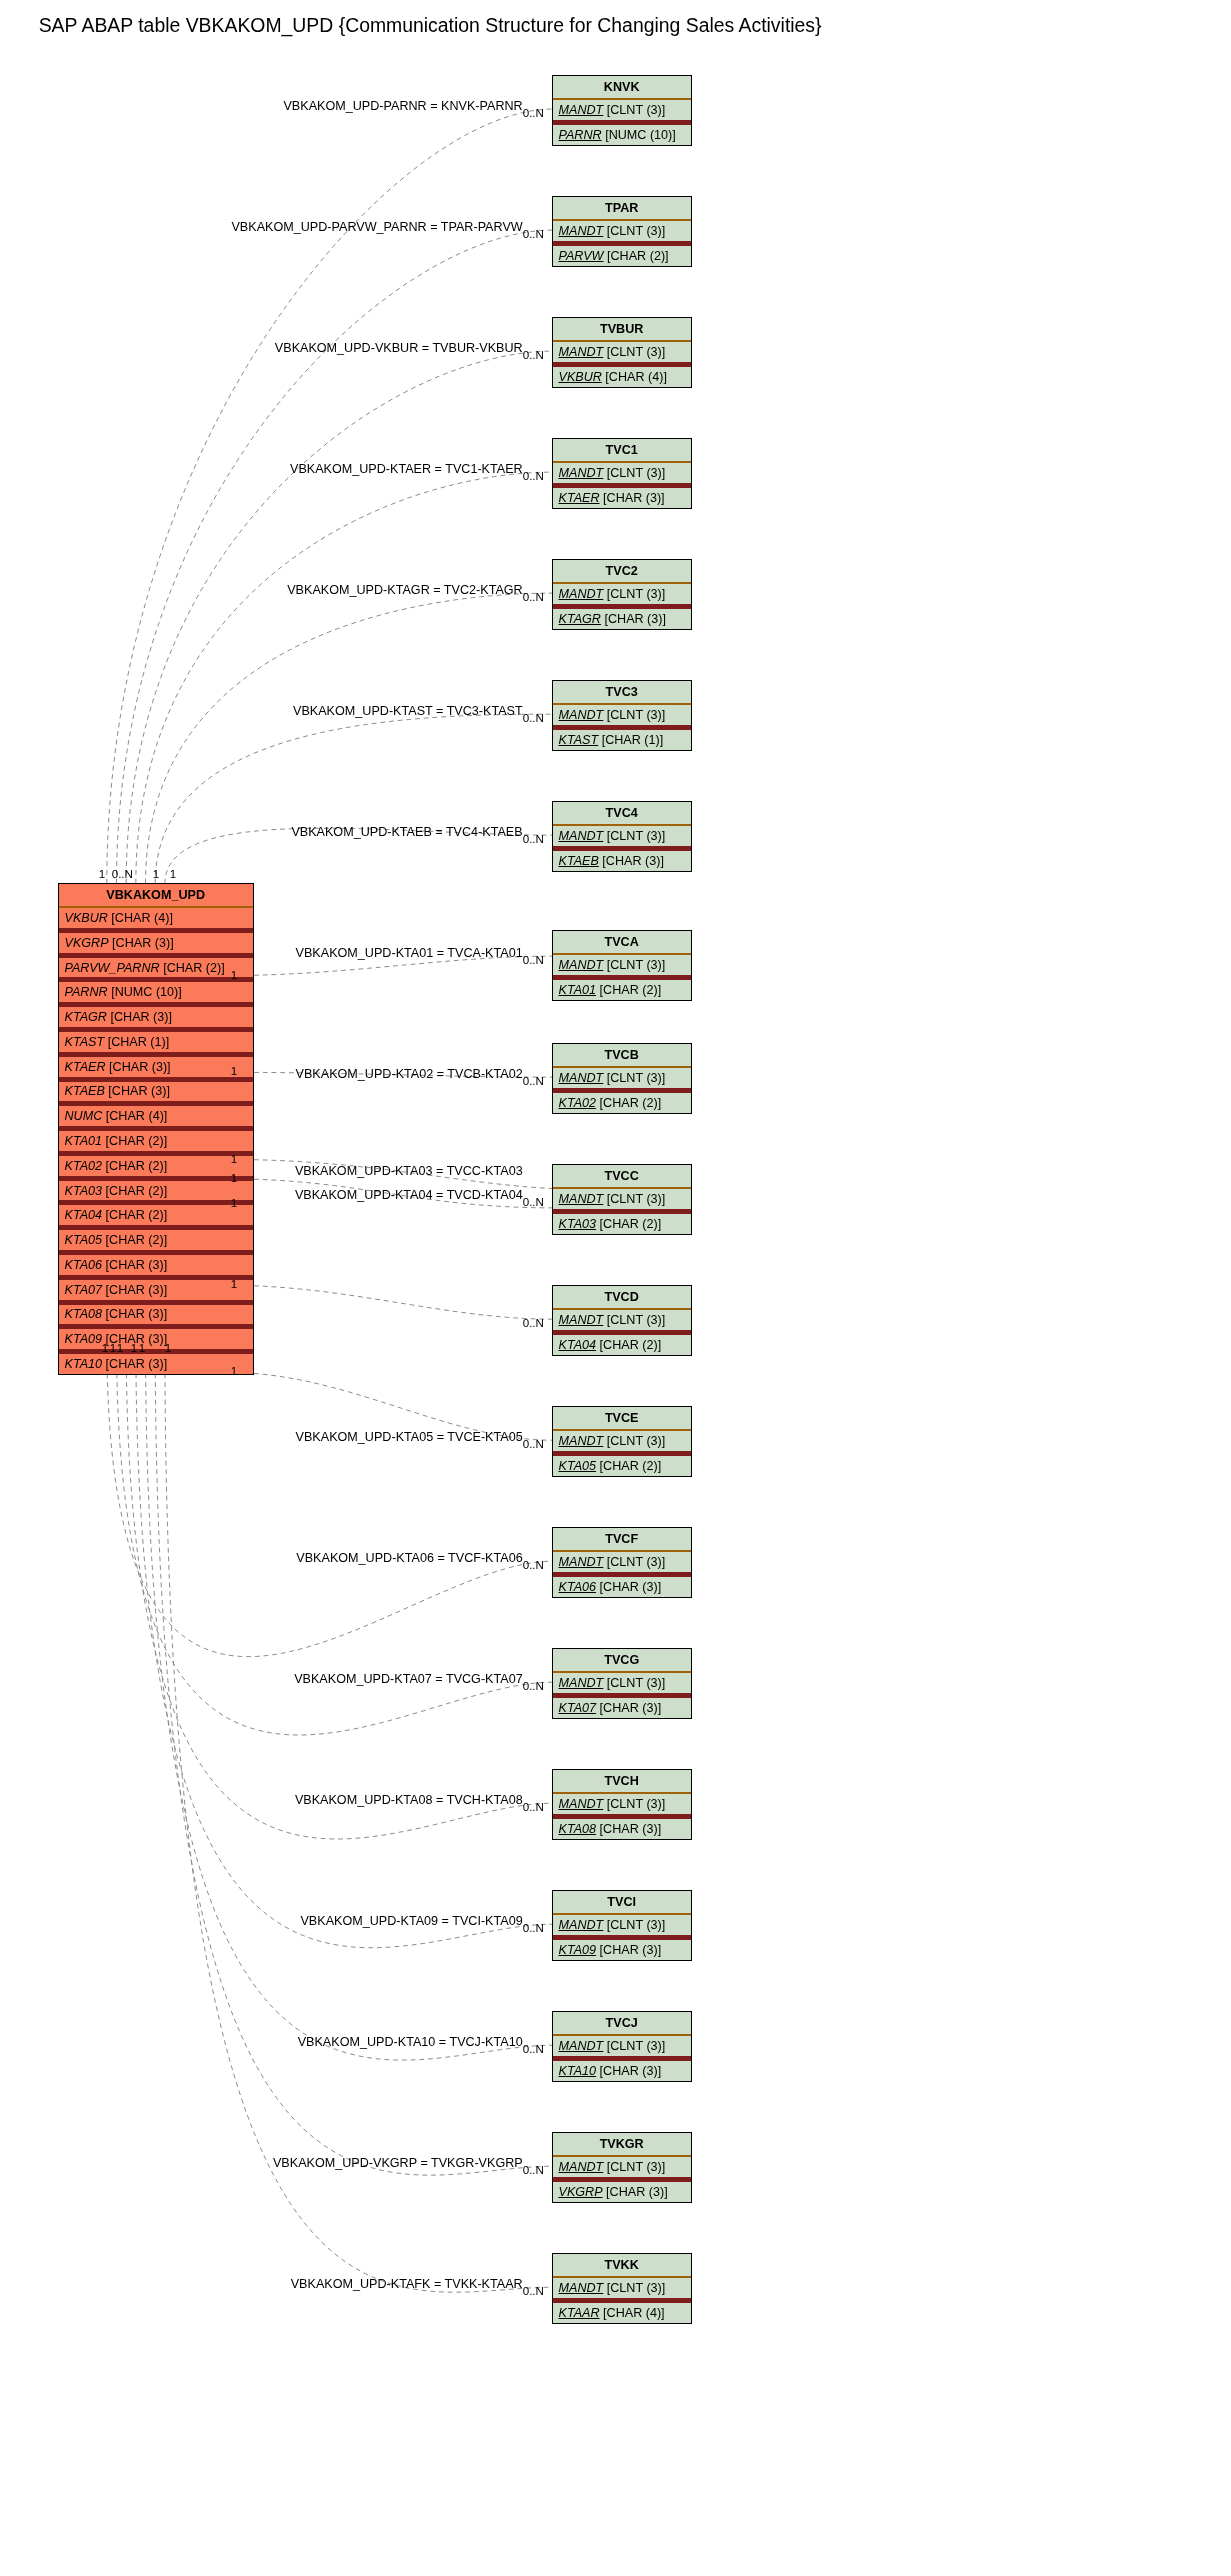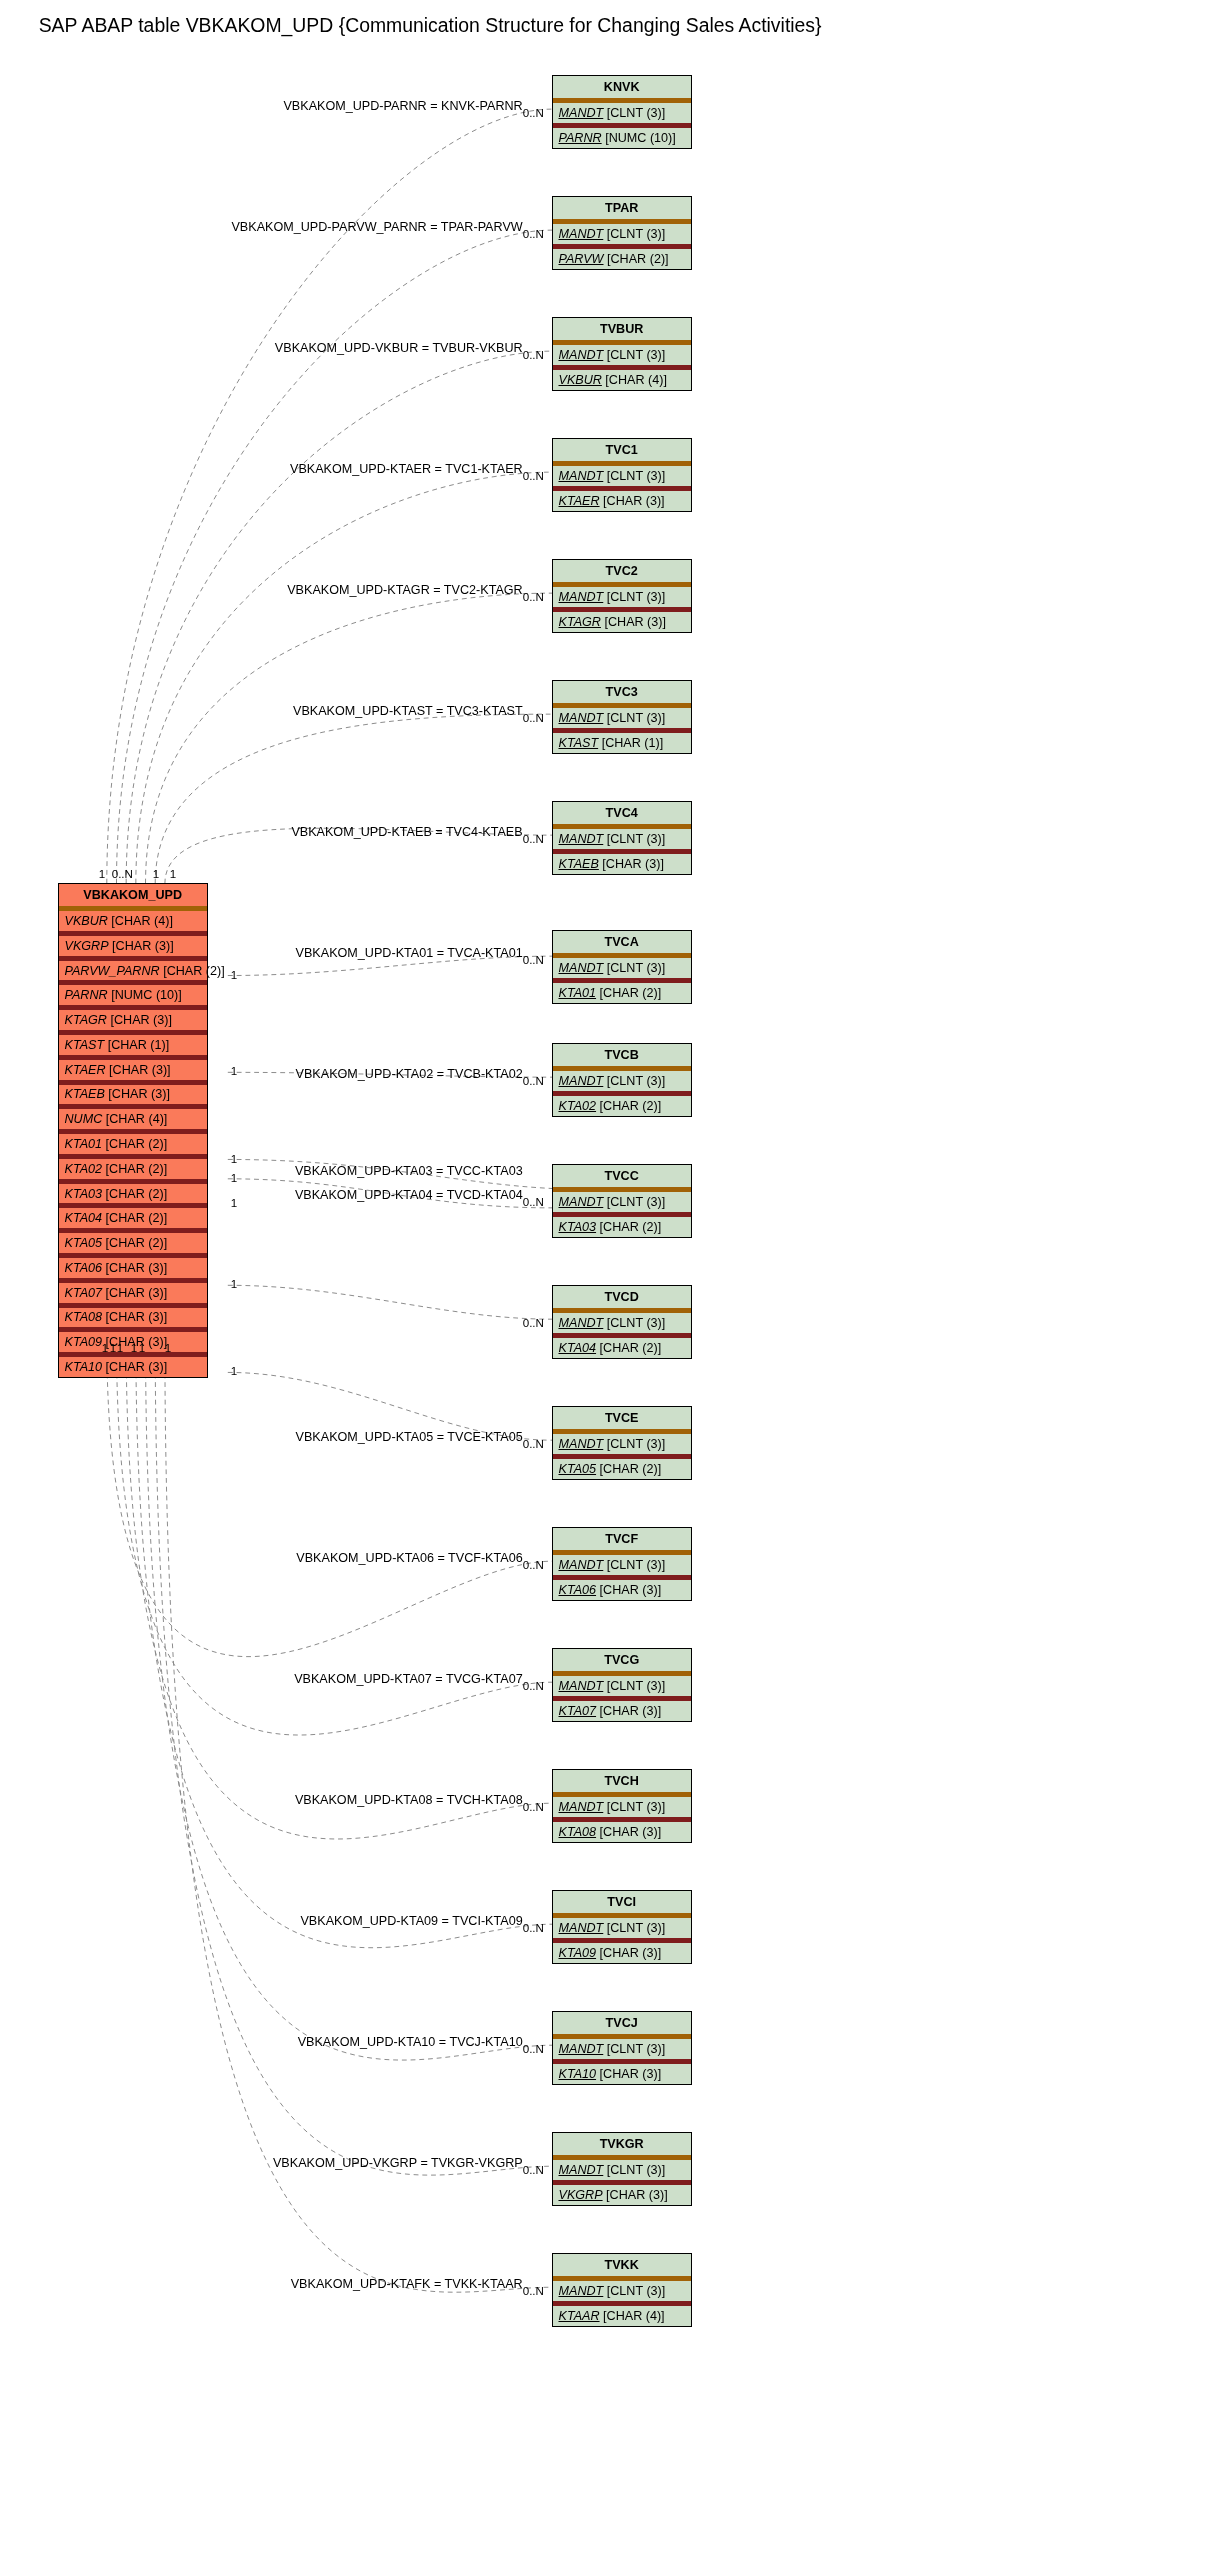--- a/index.html
+++ b/index.html
@@ -22,38 +22,38 @@
   }
   .entity {
     position: absolute;
     border: 1px solid #000;
     box-sizing: border-box;
   }
   .entity-header {
     font-weight: bold;
     text-align: center;
     padding: 3.9px 5.8px;
-    border-bottom: 5px solid #a16207;
+    border-bottom: 2px solid #a16207;
   }
   .entity-row {
     padding: 2.9px 5.8px;
     border-bottom: 5px solid #7f1d1d;
     white-space: nowrap;
   }
   .entity-row:last-child {
     border-bottom: none;
   }
   .fieldname {
     font-style: italic;
   }
   .main-entity {
     background: #fa7a5a;
     left: 48px;
     top: 837px;
-    width: 150px;
+    width: 196px;
   }
   .main-entity .entity-header {
     background: #fa7a5a;
   }
   .ref-entity {
     background: #cddfca;
     width: 140px;
     left: 542px;
   }
   .ref-entity .entity-header {

